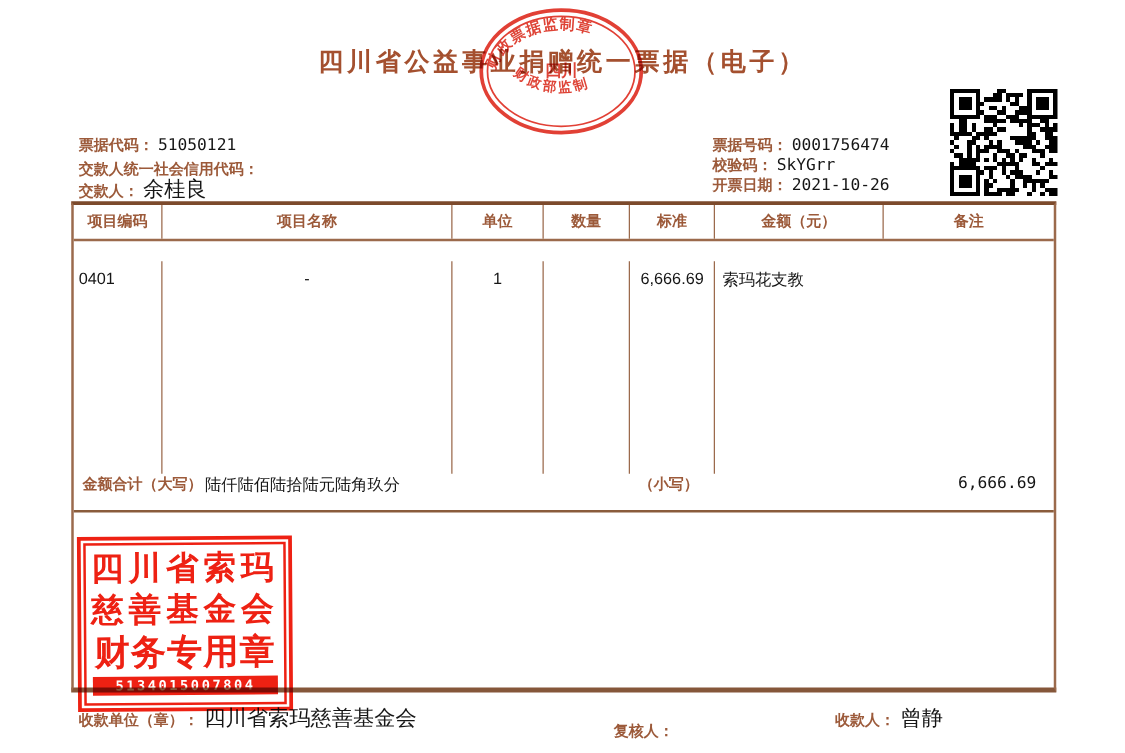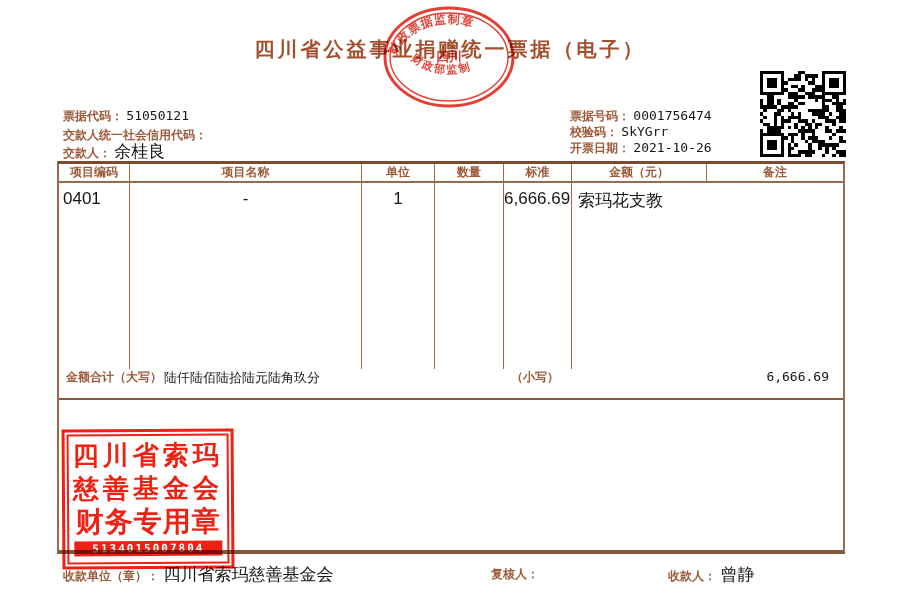--- a/index.html
+++ b/index.html
@@ -32,30 +32,30 @@
   
   .qr { position: absolute; left: 760px; top: 71px; width: 86px; height: 86px; }
   
   .bill-table {
     position: absolute; left: 57px; top: 161px; width: 788px; height: 393px;
     border-left: 2px solid #9b6a4c; border-right: 2px solid #9b6a4c;
     border-top: 3px solid #7c4a2c; border-bottom: 4px solid #85573a;
     background: #fff;
   }
   .grid-row { display: grid; grid-template-columns: 71px 232px 73px 69px 68px 135px 1fr; }
-  .thead { height: 19px; border-bottom: 2px solid #9b6a4c; }
+  .thead { height: 29px; border-bottom: 2px solid #9b6a4c; }
   .thead .cell {
     display: flex; align-items: center; justify-content: center;
     font-family: "DejaVu Serif", serif; font-weight: bold;
     font-size: 12px; color: #9c5a3a; border-right: 1px solid #9b6a4c;
   }
   .tbody { height: 186px; }
   .tbody .cell {
     border-right: 1px solid #9b6a4c; padding-top: 6px;
-    font-size: 17px; color: #161616;
+    font-size: 13px; color: #161616; margin-top: 16px;
   }
   .cell:last-child { border-right: none; }
   .c-code  { padding-left: 4px; }
   .c-name  { padding-left: 7px; }
   .c-unit, .c-qty { text-align: center; }
   .c-amt   { text-align: right; padding-right: 8px; }
   .c-note  { padding-left: 6px; }
   .total-row {
     position: relative; height: 31px; border-bottom: 2px solid #8a5c3c;
     display: flex; align-items: flex-start; font-size: 13px;
@@ -418,21 +418,21 @@
       <div class="seal-line">慈善基金会</div>
       <div class="seal-line seal-line3">财务专用章</div>
       <div class="seal-number">5134015007804</div>
     </div>
   </div>
 
   <div class="footer-line" style="left:63px;">
     <span class="lbl">收款单位（章）：</span>
     <span class="val">四川省索玛慈善基金会</span>
   </div>
-  <div class="footer-line" style="left:491px;">
+  <div class="footer-line" style="left:491px;margin-top:11px;">
     <span class="lbl">复核人：</span>
     <span class="val"></span>
   </div>
   <div class="footer-line" style="left:668px;">
     <span class="lbl">收款人：</span>
     <span class="val">曾静</span>
   </div>
 
 </div>
 

